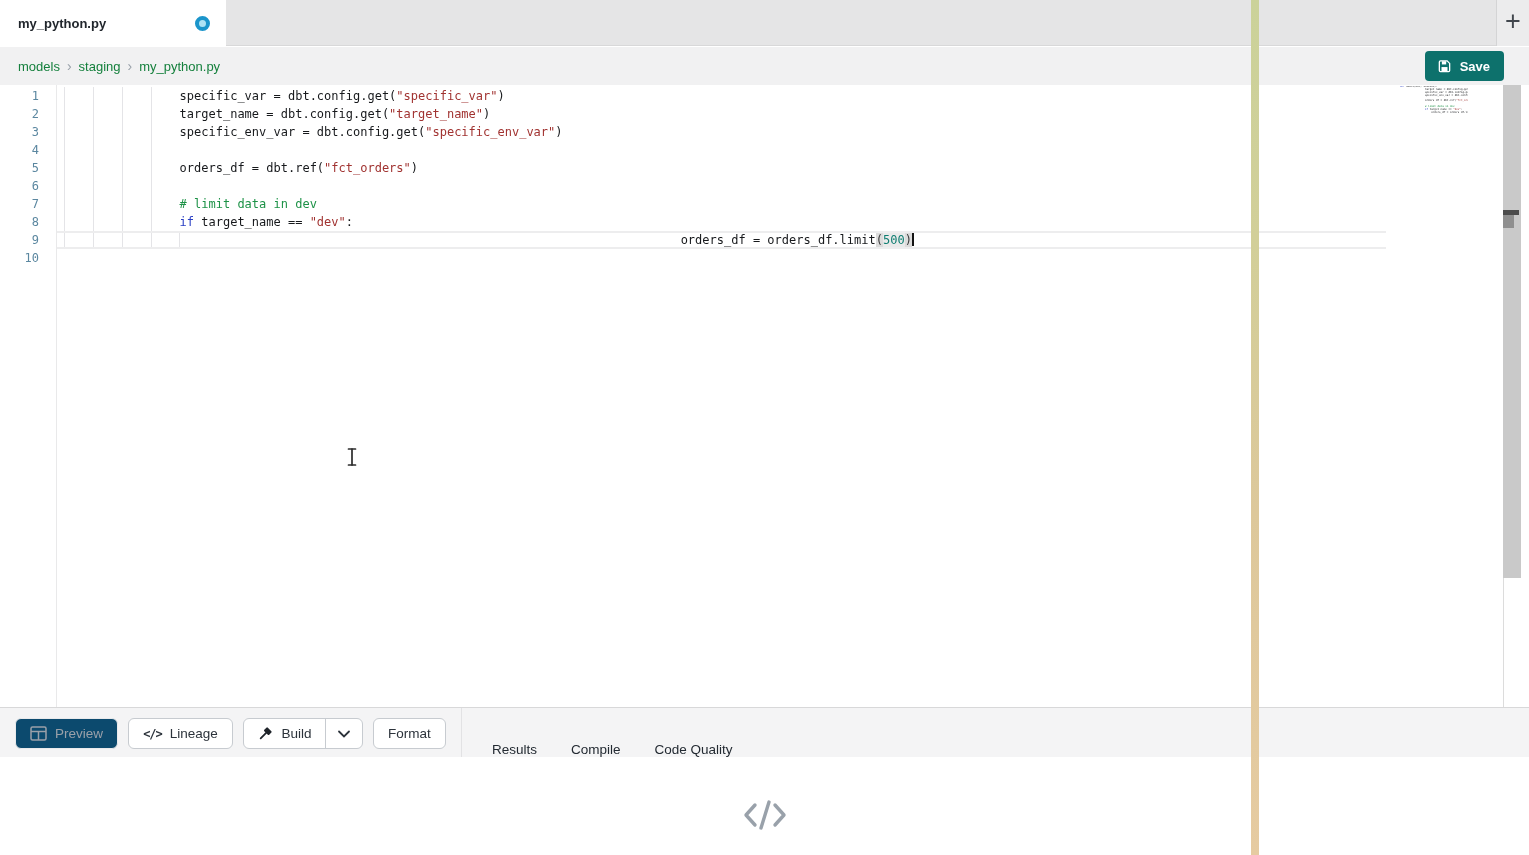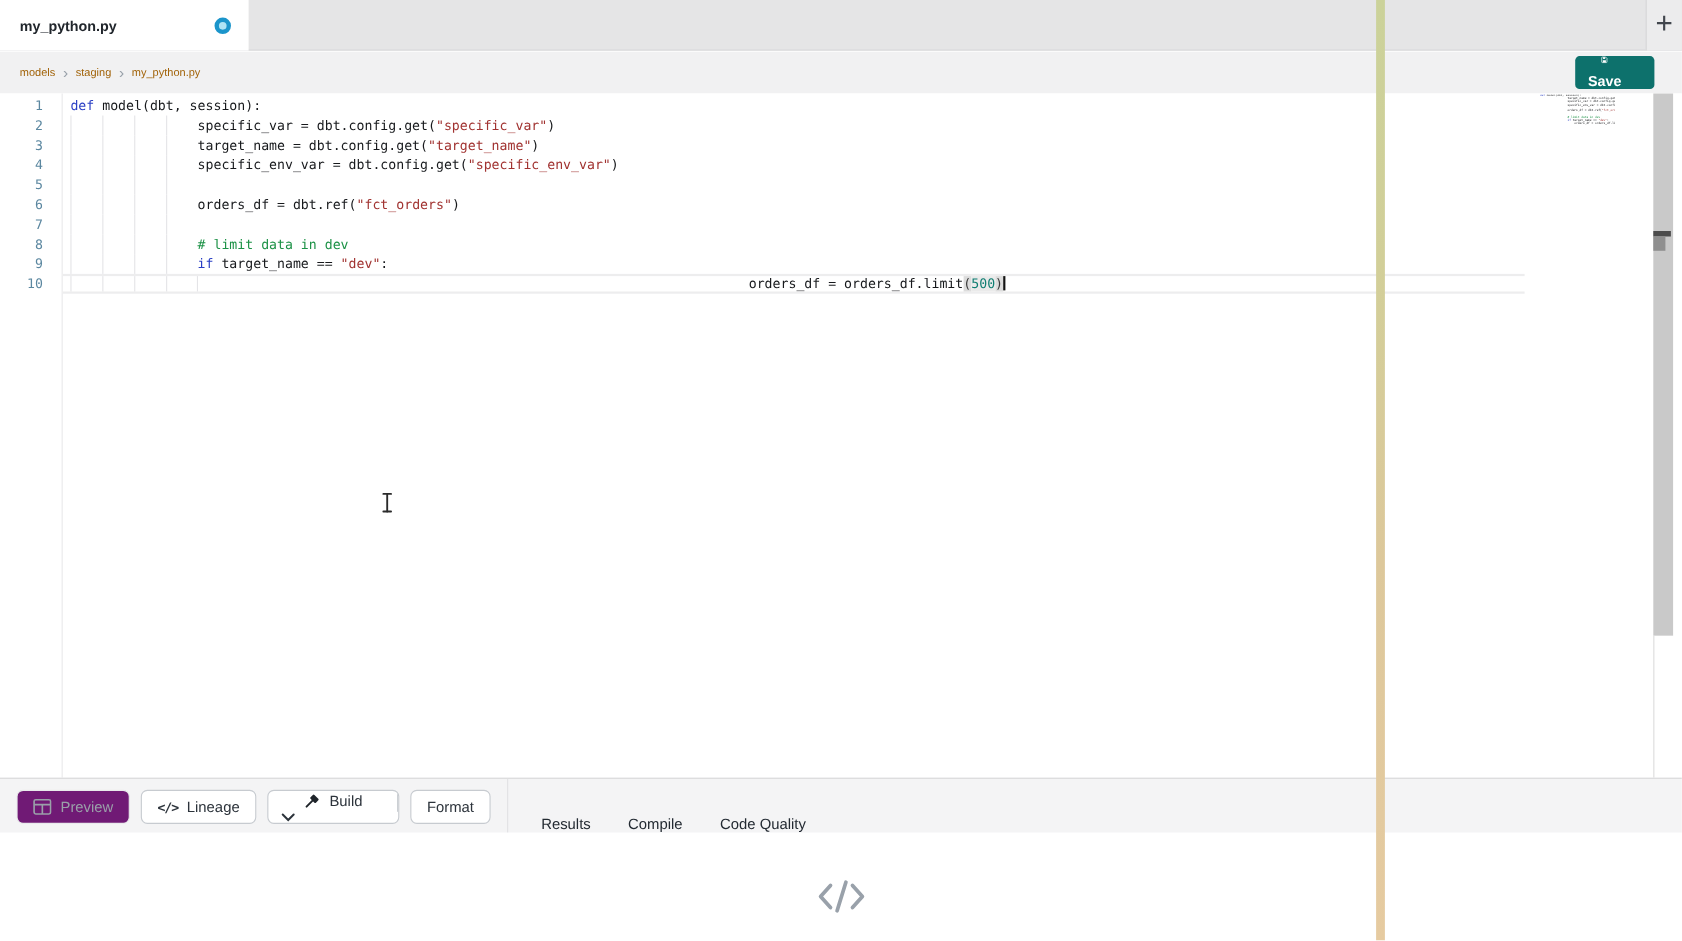--- a/index.html
+++ b/index.html
@@ -17,26 +17,26 @@
     border:4px solid var(--dot-blue,#1b95cb); background:#aee3f4; }
   .tabbar-fill { flex:1; }
   .newtab-area { width:33px; height:46px; background:#ececed; border-left:1px solid #d4d4d5;
     display:flex; align-items:center; justify-content:center; }
   .newtab { background:none; border:none; font-size:27px; font-weight:200; color:#41464d;
     cursor:pointer; line-height:1; padding:0 0 4px 0; }
 
   
   .crumbrow { position:absolute; left:0; top:47px; width:1529px; height:38px;
     background:#f1f1f2; display:flex; align-items:center; padding:0 18px; }
-  .crumb { font-size:10px; color:#a16207; }
+  .crumb { font-size:13px; color:#15803d; }
   .crumb-sep { font-size:14px; color:#98a0a9; margin:0 7px; }
-  .save-btn { position:absolute; right:25px; top:4px; height:30px; padding:0 30px 0 12px;
+  .save-btn { position:absolute; right:25px; top:4px; height:30px; padding:0 14px 0 12px;
     background:var(--accent,#0d716c); color:#fff; border:none; border-radius:4px;
     font-size:13px; font-weight:600; display:flex; align-items:center; gap:8px;
-    cursor:pointer; font-family:"Liberation Sans",sans-serif;flex-direction:column; }
+    cursor:pointer; font-family:"Liberation Sans",sans-serif; }
 
   
   .editor { position:absolute; left:0; top:85px; width:1529px; height:622px;
     background:#fff; font-family:"DejaVu Sans Mono", monospace; cursor:text; }
   .gutter { position:absolute; left:0; top:0; width:57px; height:622px;
     border-right:1px solid #e9e9ea; padding-top:2px; }
   .gutter .ln { height:18px; line-height:18px; font-size:12px; text-align:right;
     padding-right:17px; color:var(--gutter,#5b87a0); }
   .code-lines { position:absolute; left:57px; top:0; right:26px; padding-top:2px; }
   .line { position:relative; height:18px; line-height:18px; font-size:12px;
@@ -73,26 +73,26 @@
   
   .ibeam { position:absolute; left:345px; top:362px; }
 
   
   .toolbar { position:absolute; left:0; top:707px; width:1529px; height:50px;
     background:#f4f4f5; border-top:1px solid #d8d8d9; }
   .tb-btn { position:absolute; top:10px; height:31px; background:#fff;
     border:1px solid #c7cbd0; border-radius:6px; font-size:13.5px; color:#2c333b;
     display:flex; align-items:center; justify-content:center; gap:8px; cursor:pointer;
     font-family:"Liberation Sans",sans-serif; }
-  .tb-btn.disabled { background:#701a75; border-color:#e9eaec; color:#9aa0a9; cursor:default; }
+  .tb-btn.disabled { background:#0c4a6e; border-color:#e9eaec; color:#9aa0a9; cursor:default; }
   .tb-btn.disabled svg { stroke:#9aa0a9; }
   #btn-preview { left:15px; width:103px; }
   #btn-compile { left:128px; width:105px; }
   .build-group { position:absolute; left:243px; top:10px; width:120px; height:31px;
-    display:flex; border:1px solid #c7cbd0; border-radius:6px; background:#fff; overflow:hidden;flex-direction:column; }
+    display:flex; border:1px solid #c7cbd0; border-radius:6px; background:#fff; overflow:hidden; }
   .build-main { flex:1; display:flex; align-items:center; justify-content:center; gap:8px;
     font-size:13.5px; color:#2c333b; cursor:pointer; border-right:1px solid #c7cbd0; }
   .build-caret { width:36px; display:flex; align-items:center; justify-content:center; cursor:pointer; }
   #btn-format { left:373px; width:73px; }
   .tb-divider { position:absolute; left:461px; top:0; bottom:0; width:1px; background:#e2e2e4; }
   .panel-tabs { position:absolute; left:475px; top:16px; height:50px; display:flex; }
   .panel-tab { position:relative; height:50px; display:flex; align-items:center;
     padding:0 17px; font-size:13.5px; color:#232a32; cursor:pointer; }
   .panel-tab .underline { display:none; position:absolute; left:0; right:0; bottom:1px;
     height:4px; background:var(--tab-underline,#9aa2ac); }
@@ -144,21 +144,20 @@
         <div class="ln">3</div>
         <div class="ln">4</div>
         <div class="ln">5</div>
         <div class="ln">6</div>
         <div class="ln">7</div>
         <div class="ln">8</div>
         <div class="ln">9</div>
         <div class="ln">10</div>
       </div>
     <div class="code-lines" id="code-lines">
-        <div class="line"><span class="tok-kw">def</span><span class="tok-pl"> model(dbt, session):</span></div>
         <div class="line"><span class="guide" style="left: 7px;"></span><span class="guide" style="left: 35.84px;"></span><span class="guide" style="left: 64.68px;"></span><span class="guide" style="left: 93.52px;"></span><span class="tok-pl">                specific_var = dbt.config.get(</span><span class="tok-str">"specific_var"</span><span class="tok-pl">)</span></div>
         <div class="line"><span class="guide" style="left: 7px;"></span><span class="guide" style="left: 35.84px;"></span><span class="guide" style="left: 64.68px;"></span><span class="guide" style="left: 93.52px;"></span><span class="tok-pl">                target_name = dbt.config.get(</span><span class="tok-str">"target_name"</span><span class="tok-pl">)</span></div>
         <div class="line"><span class="guide" style="left: 7px;"></span><span class="guide" style="left: 35.84px;"></span><span class="guide" style="left: 64.68px;"></span><span class="guide" style="left: 93.52px;"></span><span class="tok-pl">                specific_env_var = dbt.config.get(</span><span class="tok-str">"specific_env_var"</span><span class="tok-pl">)</span></div>
         <div class="line"><span class="guide" style="left: 7px;"></span><span class="guide" style="left: 35.84px;"></span><span class="guide" style="left: 64.68px;"></span><span class="guide" style="left: 93.52px;"></span></div>
         <div class="line"><span class="guide" style="left: 7px;"></span><span class="guide" style="left: 35.84px;"></span><span class="guide" style="left: 64.68px;"></span><span class="guide" style="left: 93.52px;"></span><span class="tok-pl">                orders_df = dbt.ref(</span><span class="tok-str">"fct_orders"</span><span class="tok-pl">)</span></div>
         <div class="line"><span class="guide" style="left: 7px;"></span><span class="guide" style="left: 35.84px;"></span><span class="guide" style="left: 64.68px;"></span><span class="guide" style="left: 93.52px;"></span></div>
         <div class="line"><span class="guide" style="left: 7px;"></span><span class="guide" style="left: 35.84px;"></span><span class="guide" style="left: 64.68px;"></span><span class="guide" style="left: 93.52px;"></span><span class="tok-pl">                </span><span class="tok-cm"># limit data in dev</span></div>
         <div class="line"><span class="guide" style="left: 7px;"></span><span class="guide" style="left: 35.84px;"></span><span class="guide" style="left: 64.68px;"></span><span class="guide" style="left: 93.52px;"></span><span class="tok-pl">                </span><span class="tok-kw">if</span><span class="tok-pl"> target_name == </span><span class="tok-str">"dev"</span><span class="tok-pl">:</span></div>
         <div class="line active"><span class="guide" style="left: 7px;"></span><span class="guide" style="left: 35.84px;"></span><span class="guide" style="left: 64.68px;"></span><span class="guide" style="left: 93.52px;"></span><span class="guide" style="left: 122.36px;"></span><span class="tok-pl">                    orders_df = orders_df.limit</span><span class="tok-brk">(</span><span class="tok-num">500</span><span class="tok-brk">)</span><span class="caret"></span></div>
       </div>

